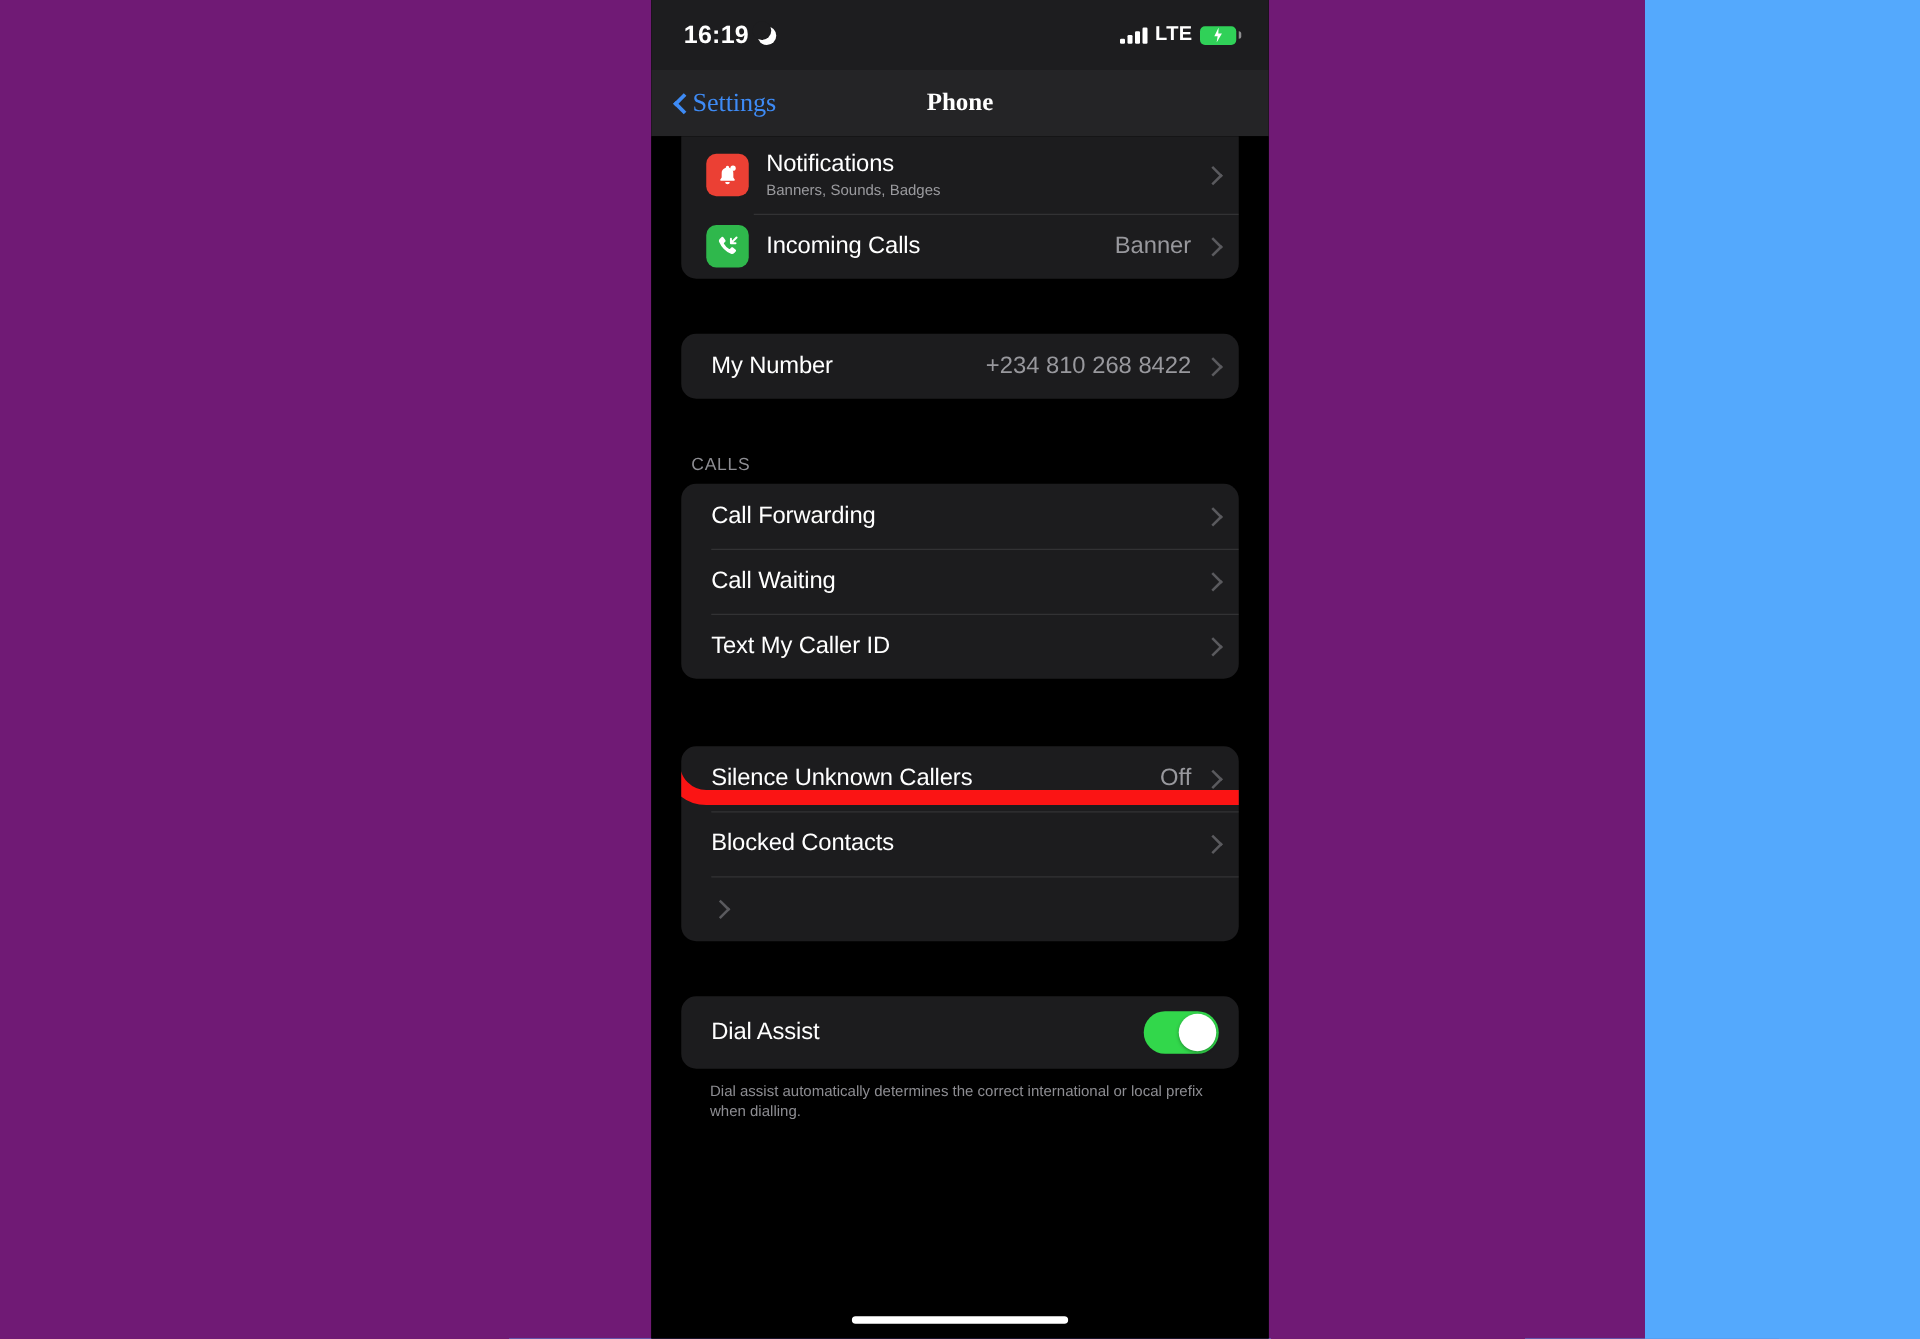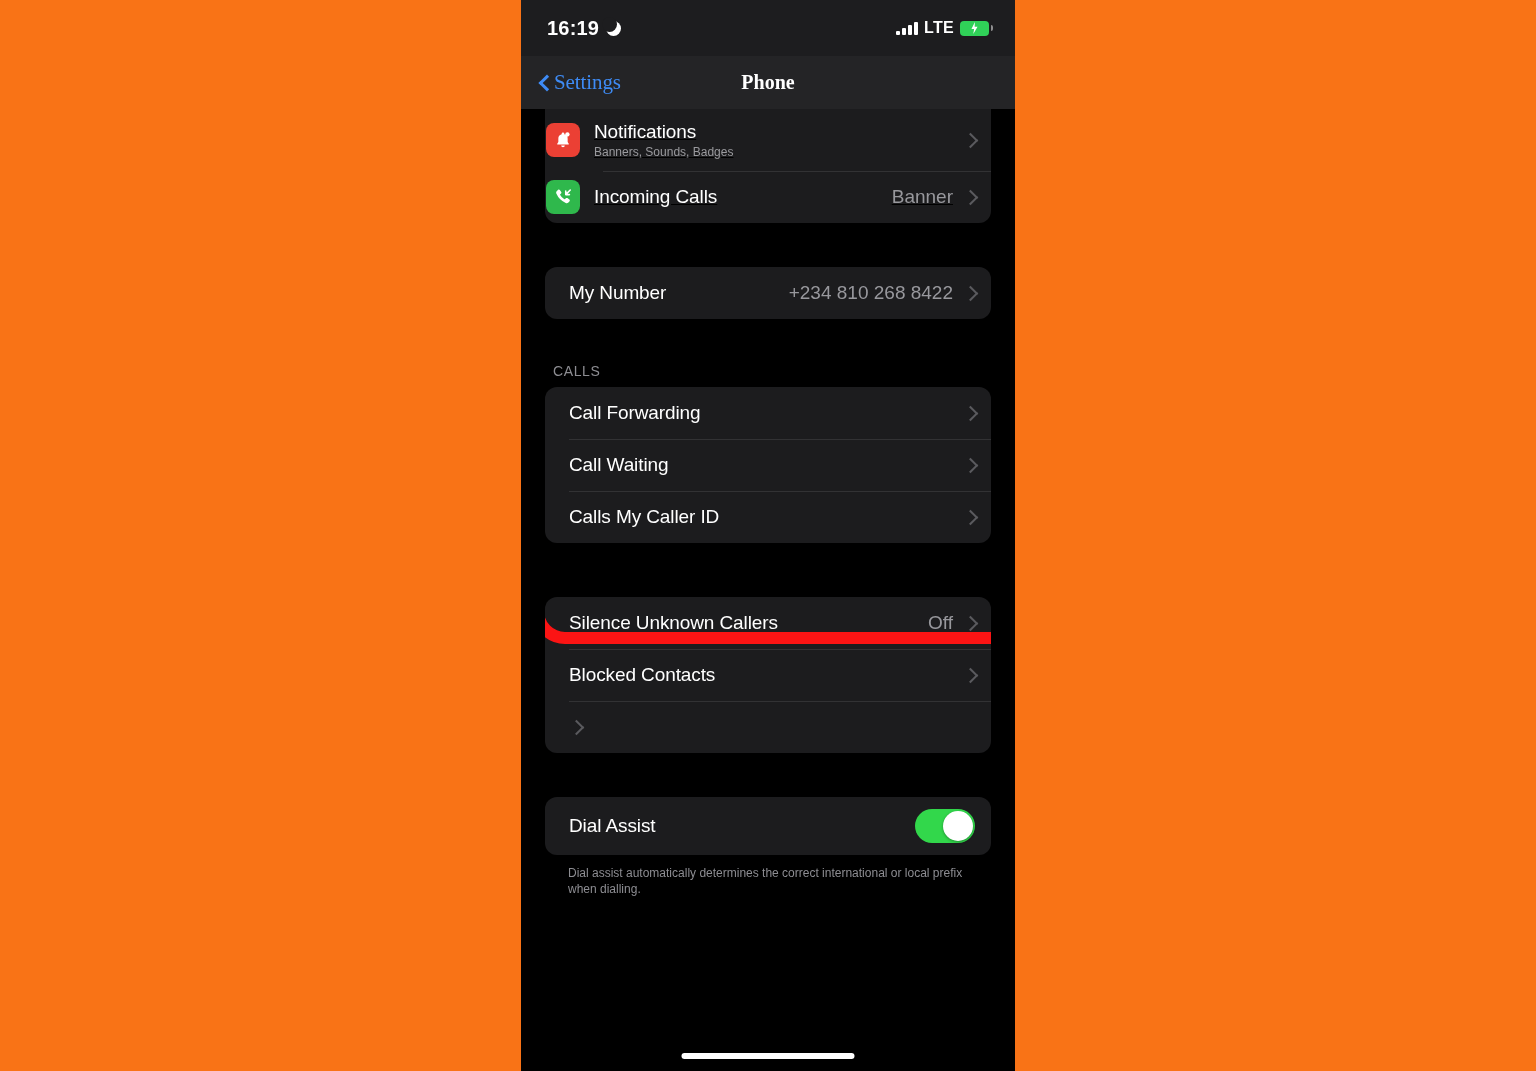--- a/index.html
+++ b/index.html
@@ -8,23 +8,23 @@
     background: #54a9fd;
     width: 1536px;
     height: 1071px;
     overflow: hidden;
     font-family: "Liberation Sans", sans-serif;
     -webkit-font-smoothing: antialiased;
   }
 
   #stage {
     position: relative;
-    width: 1536px;
+    width: 1316px;
     height: 1071px;
-    background: #f97316;
+    background: #701a75;
   }
 
   
   #phone {
     position: absolute;
     left: 521px;
     top: 0px;
     width: 494px;
     height: 1071px;
     background: #000000;
@@ -201,21 +201,21 @@
   }
 
   .row {
     position: relative;
     display: flex;
     align-items: center;
     min-height: 52px;
     padding: 0 16px 0 24px;
     box-sizing: border-box;
   }
-  .row.with-icon { padding-left: 1px; text-decoration: underline; }
+  .row.with-icon { padding-left: 20px; }
   .row + .row::before {
     content: "";
     position: absolute;
     left: 24px;
     right: 0;
     top: 0;
     height: 1px;
     background: #323234;
   }
   .row.with-icon + .row.with-icon::before { left: 58px; }
@@ -432,21 +432,21 @@
           <span class="chevron"></span>
         </div>
         <div class="row">
           <div class="row-body">
             <span class="row-title">Call Waiting</span>
           </div>
           <span class="chevron"></span>
         </div>
         <div class="row">
           <div class="row-body">
-            <span class="row-title">Calls My Caller ID</span>
+            <span class="row-title">Text My Caller ID</span>
           </div>
           <span class="chevron"></span>
         </div>
       </div>
 
       <div class="gap-xl"></div>
 
       <div class="card">
         <div class="row">
           <div class="highlight-ring"></div>

